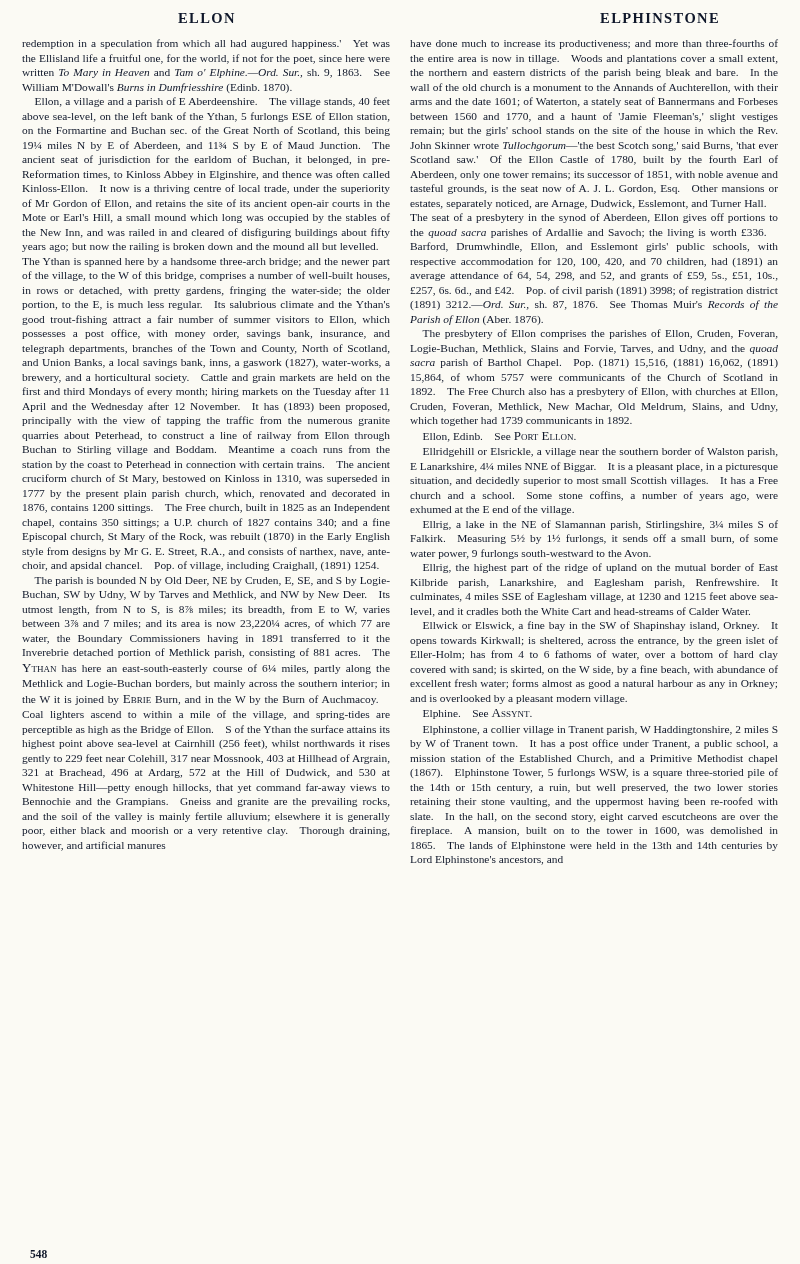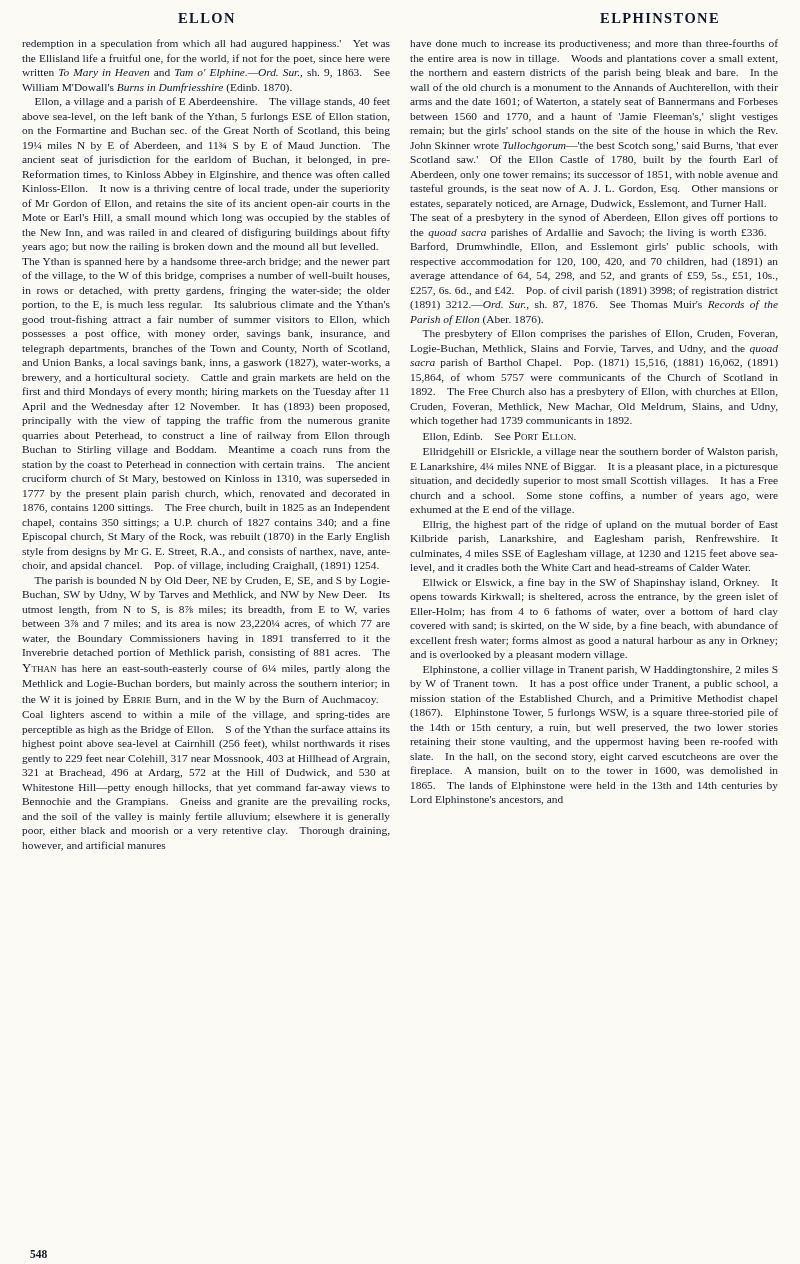--- a/index.html
+++ b/index.html
@@ -84,20 +84,22 @@
     <div class="col" id="col-left">
         <p class="noindent">redemption in a speculation from which all had augured happiness.' Yet was the Ellisland life a fruitful one, for the world, if not for the poet, since here were written <i>To Mary in Heaven</i> and <i>Tam o' Elphine.—Ord. Sur.,</i> sh. 9, 1863. See William M'Dowall's <i>Burns in Dumfriesshire</i> (Edinb. 1870).</p>
         <p><span class="entry-name">Ellon,</span> a village and a parish of E Aberdeenshire. The village stands, 40 feet above sea-level, on the left bank of the Ythan, 5 furlongs ESE of Ellon station, on the Formartine and Buchan sec. of the Great North of Scotland, this being 19¼ miles N by E of Aberdeen, and 11¾ S by E of Maud Junction. The ancient seat of jurisdiction for the earldom of Buchan, it belonged, in pre-Reformation times, to Kinloss Abbey in Elginshire, and thence was often called Kinloss-Ellon. It now is a thriving centre of local trade, under the superiority of Mr Gordon of Ellon, and retains the site of its ancient open-air courts in the Mote or Earl's Hill, a small mound which long was occupied by the stables of the New Inn, and was railed in and cleared of disfiguring buildings about fifty years ago; but now the railing is broken down and the mound all but levelled. The Ythan is spanned here by a handsome three-arch bridge; and the newer part of the village, to the W of this bridge, comprises a number of well-built houses, in rows or detached, with pretty gardens, fringing the water-side; the older portion, to the E, is much less regular. Its salubrious climate and the Ythan's good trout-fishing attract a fair number of summer visitors to Ellon, which possesses a post office, with money order, savings bank, insurance, and telegraph departments, branches of the Town and County, North of Scotland, and Union Banks, a local savings bank, inns, a gaswork (1827), water-works, a brewery, and a horticultural society. Cattle and grain markets are held on the first and third Mondays of every month; hiring markets on the Tuesday after 11 April and the Wednesday after 12 November. It has (1893) been proposed, principally with the view of tapping the traffic from the numerous granite quarries about Peterhead, to construct a line of railway from Ellon through Buchan to Stirling village and Boddam. Meantime a coach runs from the station by the coast to Peterhead in connection with certain trains. The ancient cruciform church of St Mary, bestowed on Kinloss in 1310, was superseded in 1777 by the present plain parish church, which, renovated and decorated in 1876, contains 1200 sittings. The Free church, built in 1825 as an Independent chapel, contains 350 sittings; a U.P. church of 1827 contains 340; and a fine Episcopal church, St Mary of the Rock, was rebuilt (1870) in the Early English style from designs by Mr G. E. Street, R.A., and consists of narthex, nave, ante-choir, and apsidal chancel. Pop. of village, including Craighall, (1891) 1254.</p>
         <p>The parish is bounded N by Old Deer, NE by Cruden, E, SE, and S by Logie-Buchan, SW by Udny, W by Tarves and Methlick, and NW by New Deer. Its utmost length, from N to S, is 8⅞ miles; its breadth, from E to W, varies between 3⅞ and 7 miles; and its area is now 23,220¼ acres, of which 77 are water, the Boundary Commissioners having in 1891 transferred to it the Inverebrie detached portion of Methlick parish, consisting of 881 acres. The <span class="sc">Ythan</span> has here an east-south-easterly course of 6¼ miles, partly along the Methlick and Logie-Buchan borders, but mainly across the southern interior; in the W it is joined by <span class="sc">Ebrie</span> Burn, and in the W by the Burn of Auchmacoy. Coal lighters ascend to within a mile of the village, and spring-tides are perceptible as high as the Bridge of Ellon. S of the Ythan the surface attains its highest point above sea-level at Cairnhill (256 feet), whilst northwards it rises gently to 229 feet near Colehill, 317 near Mossnook, 403 at Hillhead of Argrain, 321 at Brachead, 496 at Ardarg, 572 at the Hill of Dudwick, and 530 at Whitestone Hill—petty enough hillocks, that yet command far-away views to Bennochie and the Grampians. Gneiss and granite are the prevailing rocks, and the soil of the valley is mainly fertile alluvium; elsewhere it is generally poor, either black and moorish or a very retentive clay. Thorough draining, however, and artificial manures</p>
       </div>
     <div class="col" id="col-right">
         <p class="noindent">have done much to increase its productiveness; and more than three-fourths of the entire area is now in tillage. Woods and plantations cover a small extent, the northern and eastern districts of the parish being bleak and bare. In the wall of the old church is a monument to the Annands of Auchterellon, with their arms and the date 1601; of Waterton, a stately seat of Bannermans and Forbeses between 1560 and 1770, and a haunt of 'Jamie Fleeman's,' slight vestiges remain; but the girls' school stands on the site of the house in which the Rev. John Skinner wrote <i>Tullochgorum</i>—'the best Scotch song,' said Burns, 'that ever Scotland saw.' Of the Ellon Castle of 1780, built by the fourth Earl of Aberdeen, only one tower remains; its successor of 1851, with noble avenue and tasteful grounds, is the seat now of A. J. L. Gordon, Esq. Other mansions or estates, separately noticed, are Arnage, Dudwick, Esslemont, and Turner Hall. The seat of a presbytery in the synod of Aberdeen, Ellon gives off portions to the <i>quoad sacra</i> parishes of Ardallie and Savoch; the living is worth £336. Barford, Drumwhindle, Ellon, and Esslemont girls' public schools, with respective accommodation for 120, 100, 420, and 70 children, had (1891) an average attendance of 64, 54, 298, and 52, and grants of £59, 5s., £51, 10s., £257, 6s. 6d., and £42. Pop. of civil parish (1891) 3998; of registration district (1891) 3212.—<i>Ord. Sur.,</i> sh. 87, 1876. See Thomas Muir's <i>Records of the Parish of Ellon</i> (Aber. 1876).</p>
         <p>The presbytery of Ellon comprises the parishes of Ellon, Cruden, Foveran, Logie-Buchan, Methlick, Slains and Forvie, Tarves, and Udny, and the <i>quoad sacra</i> parish of Barthol Chapel. Pop. (1871) 15,516, (1881) 16,062, (1891) 15,864, of whom 5757 were communicants of the Church of Scotland in 1892. The Free Church also has a presbytery of Ellon, with churches at Ellon, Cruden, Foveran, Methlick, New Machar, Old Meldrum, Slains, and Udny, which together had 1739 communicants in 1892.</p>
         <p><span class="entry-name">Ellon, Edinb.</span> See <span class="sc">Port Ellon</span>.</p>
         <p><span class="entry-name">Ellridgehill</span> or <span class="entry-name">Elsrickle,</span> a village near the southern border of Walston parish, E Lanarkshire, 4¼ miles NNE of Biggar. It is a pleasant place, in a picturesque situation, and decidedly superior to most small Scottish villages. It has a Free church and a school. Some stone coffins, a number of years ago, were exhumed at the E end of the village.</p>
+        <p><span class="entry-name">Ellrig,</span> a lake in the NE of Slamannan parish, Stirlingshire, 3¼ miles S of Falkirk. Measuring 5½ by 1½ furlongs, it sends off a small burn, of some water power, 9 furlongs south-westward to the Avon.</p>
         <p><span class="entry-name">Ellrig,</span> the highest part of the ridge of upland on the mutual border of East Kilbride parish, Lanarkshire, and Eaglesham parish, Renfrewshire. It culminates, 4 miles SSE of Eaglesham village, at 1230 and 1215 feet above sea-level, and it cradles both the White Cart and head-streams of Calder Water.</p>
         <p><span class="entry-name">Ellwick</span> or <span class="entry-name">Elswick,</span> a fine bay in the SW of Shapinshay island, Orkney. It opens towards Kirkwall; is sheltered, across the entrance, by the green islet of Eller-Holm; has from 4 to 6 fathoms of water, over a bottom of hard clay covered with sand; is skirted, on the W side, by a fine beach, with abundance of excellent fresh water; forms almost as good a natural harbour as any in Orkney; and is overlooked by a pleasant modern village.</p>
+        <p><span class="entry-name">Elphine.</span> See <span class="sc">Assynt</span>.</p>
         <p><span class="entry-name">Elphinstone,</span> a collier village in Tranent parish, W Haddingtonshire, 2 miles S by W of Tranent town. It has a post office under Tranent, a public school, a mission station of the Established Church, and a Primitive Methodist chapel (1867). Elphinstone Tower, 5 furlongs WSW, is a square three-storied pile of the 14th or 15th century, a ruin, but well preserved, the two lower stories retaining their stone vaulting, and the uppermost having been re-roofed with slate. In the hall, on the second story, eight carved escutcheons are over the fireplace. A mansion, built on to the tower in 1600, was demolished in 1865. The lands of Elphinstone were held in the 13th and 14th centuries by Lord Elphinstone's ancestors, and</p>
       </div>
   </div>
 
   <div class="folio">548</div>
 </div>
 
 </body></html>

